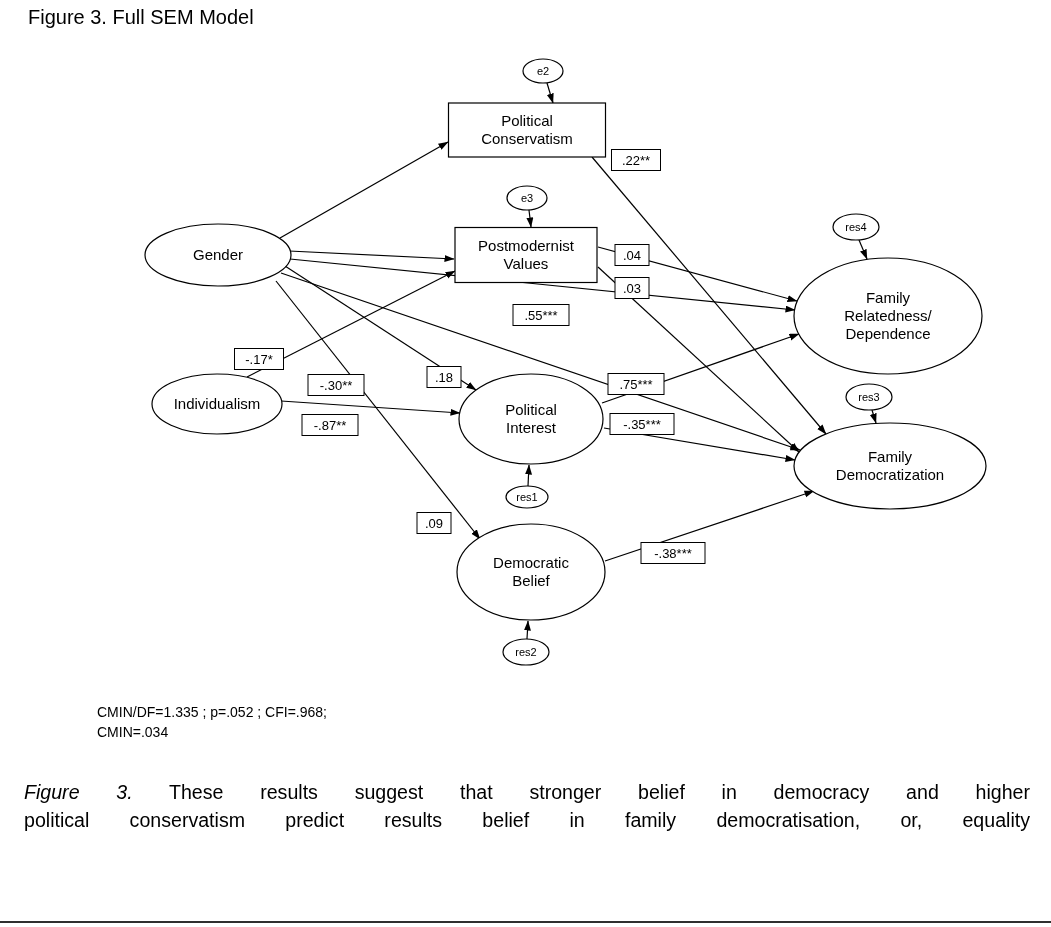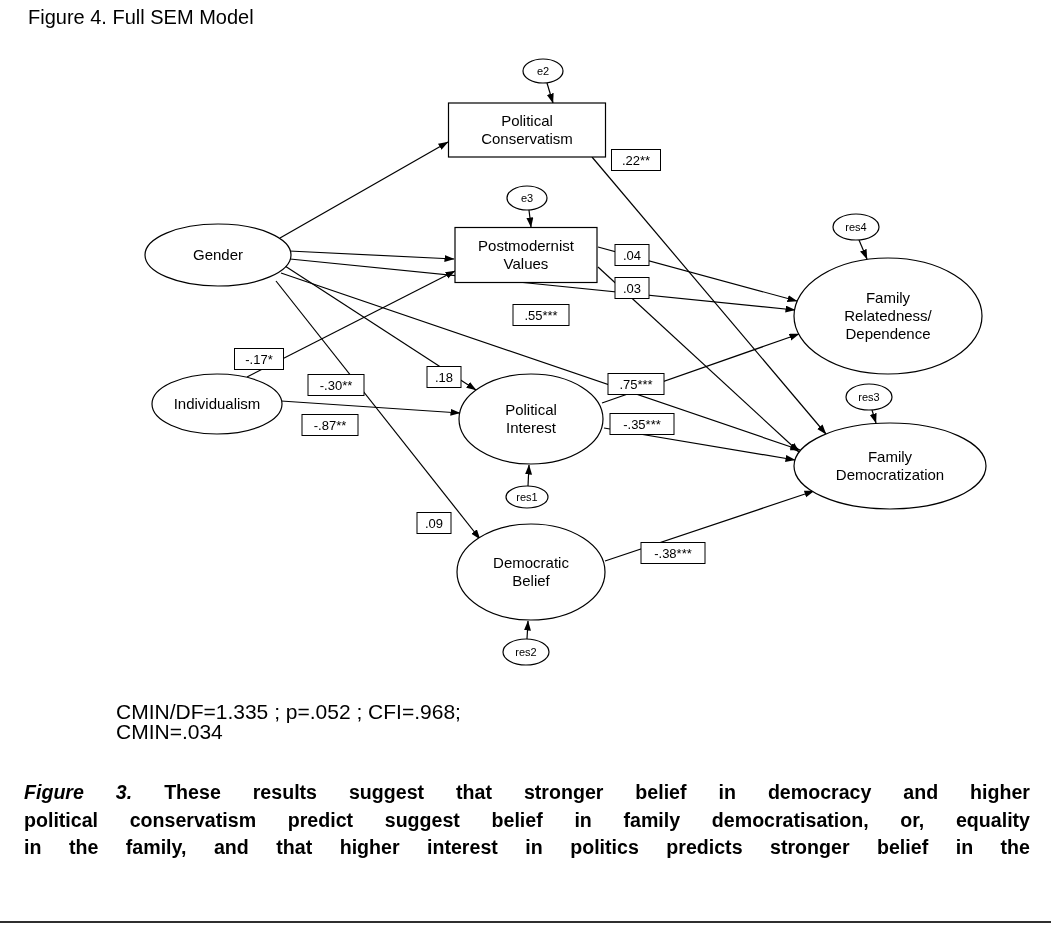--- a/index.html
+++ b/index.html
@@ -2,22 +2,22 @@
 <html><head>
 <meta charset="utf-8">
 <style>
   html,body{margin:0;padding:0;}
   body{
     width:1051px;height:927px;position:relative;background:#ffffff;color:#000;
     font-family:"Liberation Sans",sans-serif;overflow:hidden;
   }
   #sem-svg{position:absolute;left:0;top:0;}
   .page-title{position:absolute;left:28px;top:6px;font-size:20px;font-weight:400;}
-  .fit-stats{position:absolute;left:116px;top:702px;font-size:21px;line-height:20px;}
-  .caption{position:absolute;left:24px;top:779px;width:1006px;font-size:19.6px;line-height:27.5px;font-weight:bold;}
+  .fit-stats{position:absolute;left:97px;top:702px;font-size:14px;line-height:20px;}
+  .caption{position:absolute;left:24px;top:779px;width:1006px;font-size:19.6px;line-height:27.5px;}
   .cap-line{text-align:justify;text-align-last:justify;-moz-text-align-last:justify;white-space:normal;}
   .bottom-rule{position:absolute;left:0;top:921px;width:1051px;height:0;border-top:2px solid #2f2f2f;}
   svg .edge{stroke:#000;stroke-width:1.2;fill:none;}
   svg .shape{fill:#fff;stroke:#000;stroke-width:1.2;}
   svg .node-label{font-size:15px;text-anchor:middle;fill:#000;font-family:"Liberation Sans",sans-serif;}
   svg .err-label{font-size:11px;text-anchor:middle;fill:#000;font-family:"Liberation Sans",sans-serif;}
   svg .coef-box{fill:#fff;stroke:#000;stroke-width:1;}
   svg .coef-label{font-size:13px;text-anchor:middle;fill:#000;font-family:"Liberation Sans",sans-serif;}
 </style>
 </head>
@@ -148,26 +148,25 @@
     <g>
       <rect x="417" y="512.5" width="34" height="21" class="coef-box"></rect>
       <text x="434" y="527.5" class="coef-label">.09</text>
     </g>
     <g>
       <rect x="641" y="542.5" width="64" height="21" class="coef-box"></rect>
       <text x="673" y="557.5" class="coef-label">-.38***</text>
     </g>
   </svg>
 
-<div class="page-title">Figure 4. Full SEM Model</div>
+<div class="page-title">Figure 3. Full SEM Model</div>
 
 <div class="fit-stats">
   <div>CMIN/DF=1.335 ; p=.052 ; CFI=.968;</div>
   <div>CMIN=.034</div>
 </div>
 
 <div class="caption">
   <div class="cap-line"><i>Figure 3.</i><span> These results suggest that stronger belief in democracy and higher</span></div>
-  <div class="cap-line">political conservatism predict suggest belief in family democratisation, or, equality</div>
-  <div class="cap-line">in the family, and that higher interest in politics predicts stronger belief in the</div>
+  <div class="cap-line">political conservatism predict results belief in family democratisation, or, equality</div>
 </div>
 
 <div class="bottom-rule"></div>
 
 </body></html>

